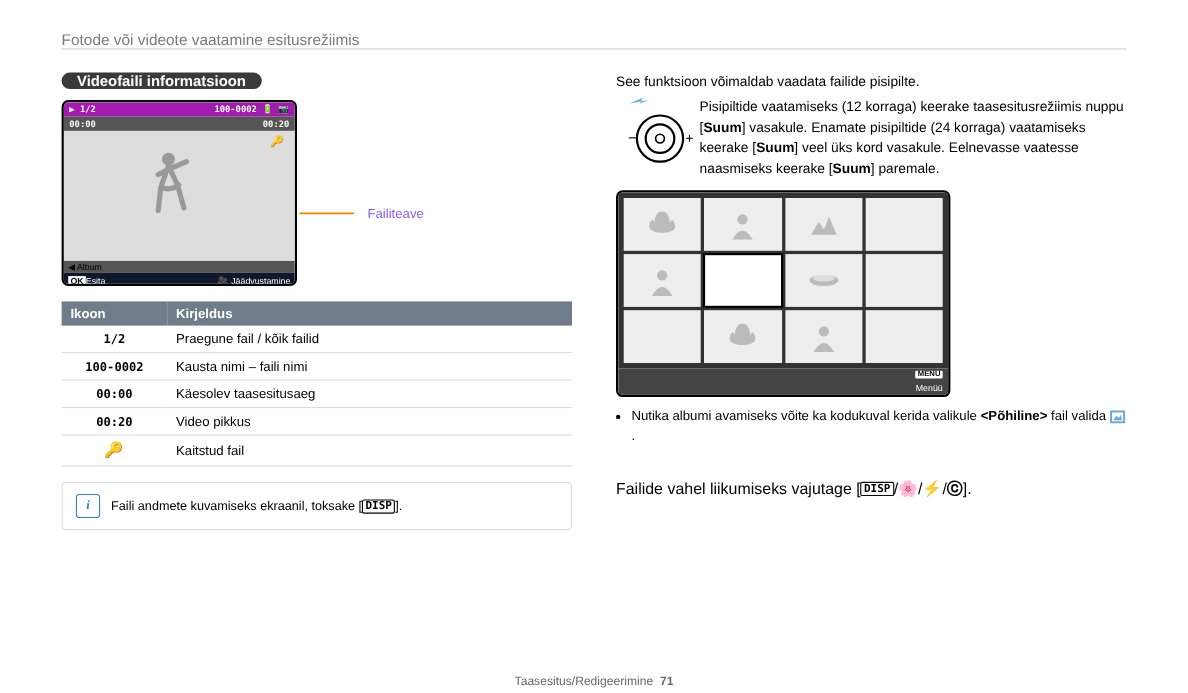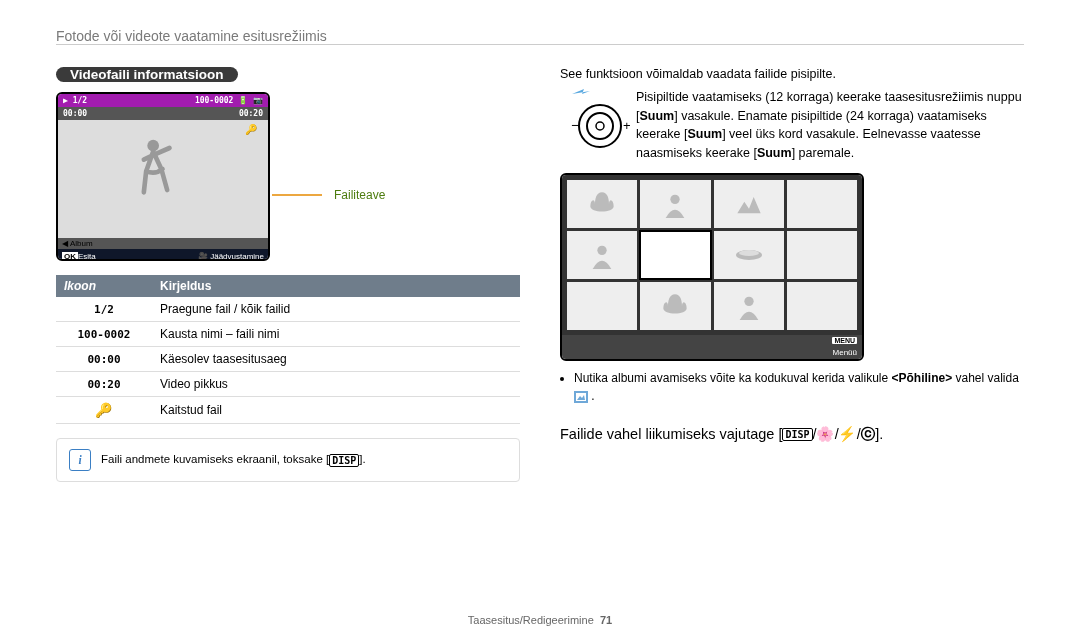--- a/index.html
+++ b/index.html
@@ -103,21 +103,21 @@
     align-items: center;
     padding: 0 4px;
     gap: 0;
   }
   .ss-album {
     background: #555;
     padding: 1px 4px;
     font-size: 8px;
   }
   .callout {
-    color: #4d7c0f;
+    color: #8b5cf6;
     font-size: 12px;
     margin-left: 12px;
   }
   .icon-table {
     width: 100%;
     border-collapse: collapse;
     font-size: 12px;
     margin-top: 14px;
   }
   .icon-table th {
@@ -222,21 +222,21 @@
     border-radius: 1px;
   }
   .bullets {
     font-size: 12px;
     line-height: 1.5;
     margin: 8px 0 0 0;
     padding-left: 14px;
   }
   .nav-line {
     font-size: 14.5px;
-    margin-top: 20px;
+    margin-top: 30px;
   }
   .footer {
     position: absolute;
     bottom: 4px;
     width: 100%;
     text-align: center;
     font-size: 11px;
     color: #666;
   }
 </style>
@@ -277,21 +277,21 @@
         </div>
         <svg width="60" height="20" style="position:relative; top: 18px;">
           <line x1="0" y1="10" x2="50" y2="10" stroke="#e68a00" stroke-width="1.5"></line>
         </svg>
         <span class="callout" style="position:relative; top: 18px; margin-left:0;">Failiteave</span>
       </div>
 
       <table class="icon-table">
         <tbody>
             <tr>
-          <th style="width:80px;font-style:italic;">Ikoon</th>
+          <th style="width:80px;">Ikoon</th>
           <th>Kirjeldus</th>
         </tr>
         <tr>
               <td class="ic">1/2</td>
               <td>Praegune fail / kõik failid</td>
             </tr>
         <tr>
               <td class="ic">100-0002</td>
               <td>Kausta nimi – faili nimi</td>
             </tr>
@@ -385,21 +385,21 @@
           <div class="cell"></div>
         </div>
         <div class="thumb-bot">
           <span class="menu-pill">MENU</span>
           <span>Menüü</span>
         </div>
       </div>
 
       <ul class="bullets">
         <li>
-          <span>Nutika albumi avamiseks võite ka kodukuval kerida valikule </span><b>&lt;Põhiline&gt;</b><span> vahel valida </span>
+          <span>Nutika albumi avamiseks võite ka kodukuval kerida valikule </span><b>&lt;Põhiline&gt;</b><span> fail valida </span>
           <svg width="14" height="12" viewBox="0 0 14 12" style="vertical-align:middle">
               <rect x="0" y="0" width="14" height="12" fill="#6fa8d8"></rect>
               <rect x="2" y="2" width="10" height="8" fill="#fff"></rect>
               <path d="M3 9 L6 5 L8 7 L10 4 L11 9 Z" fill="#6fa8d8"></path>
             </svg> .
         </li>
       </ul>
 
       <div class="nav-line">
         <span>Failide vahel liikumiseks vajutage [</span><span class="disp-btn">DISP</span>/<b>🌸</b>/<b>⚡</b>/<b>ⓒ</b><span>].</span>

